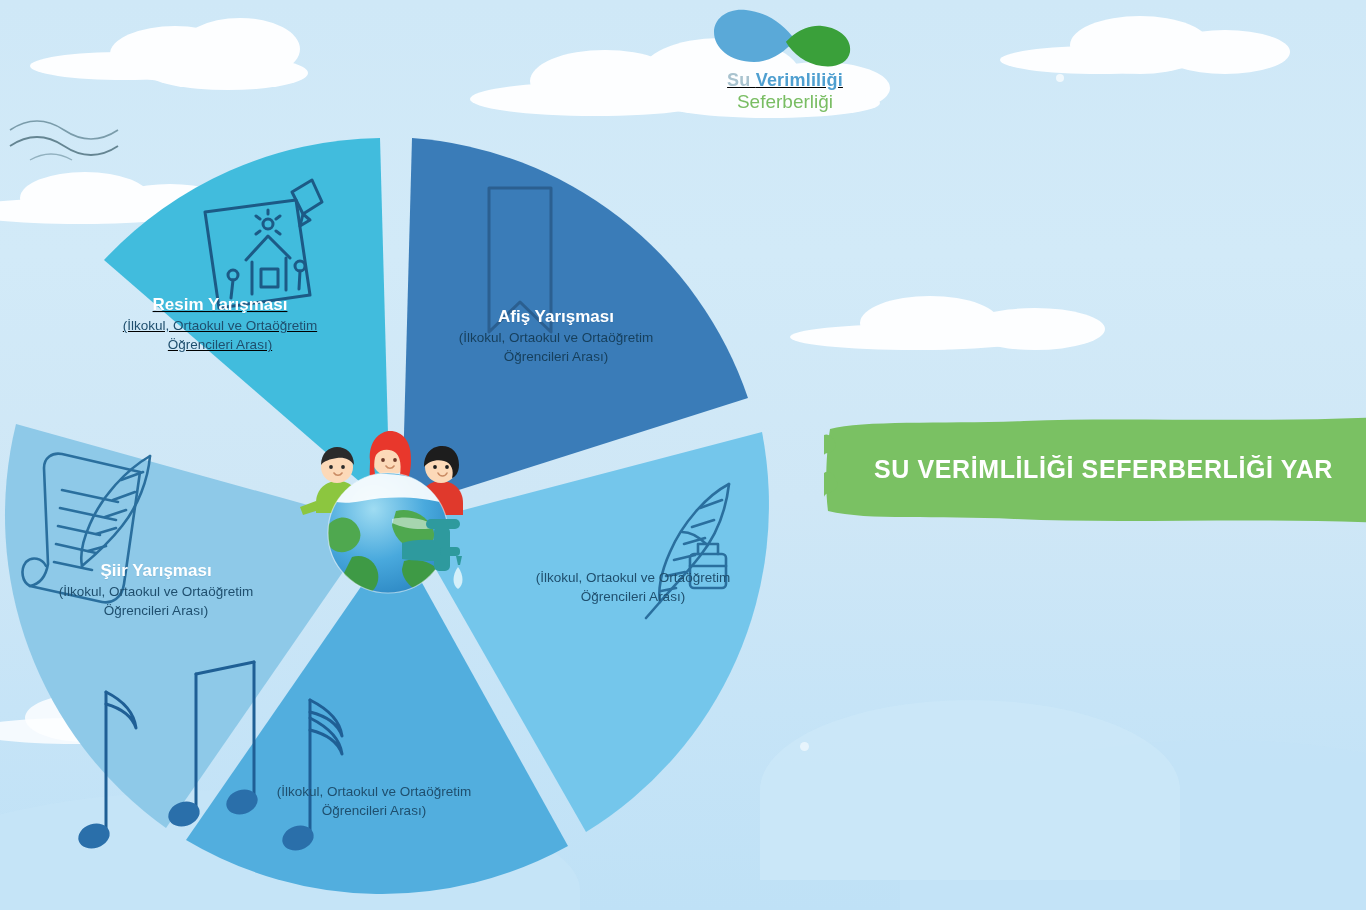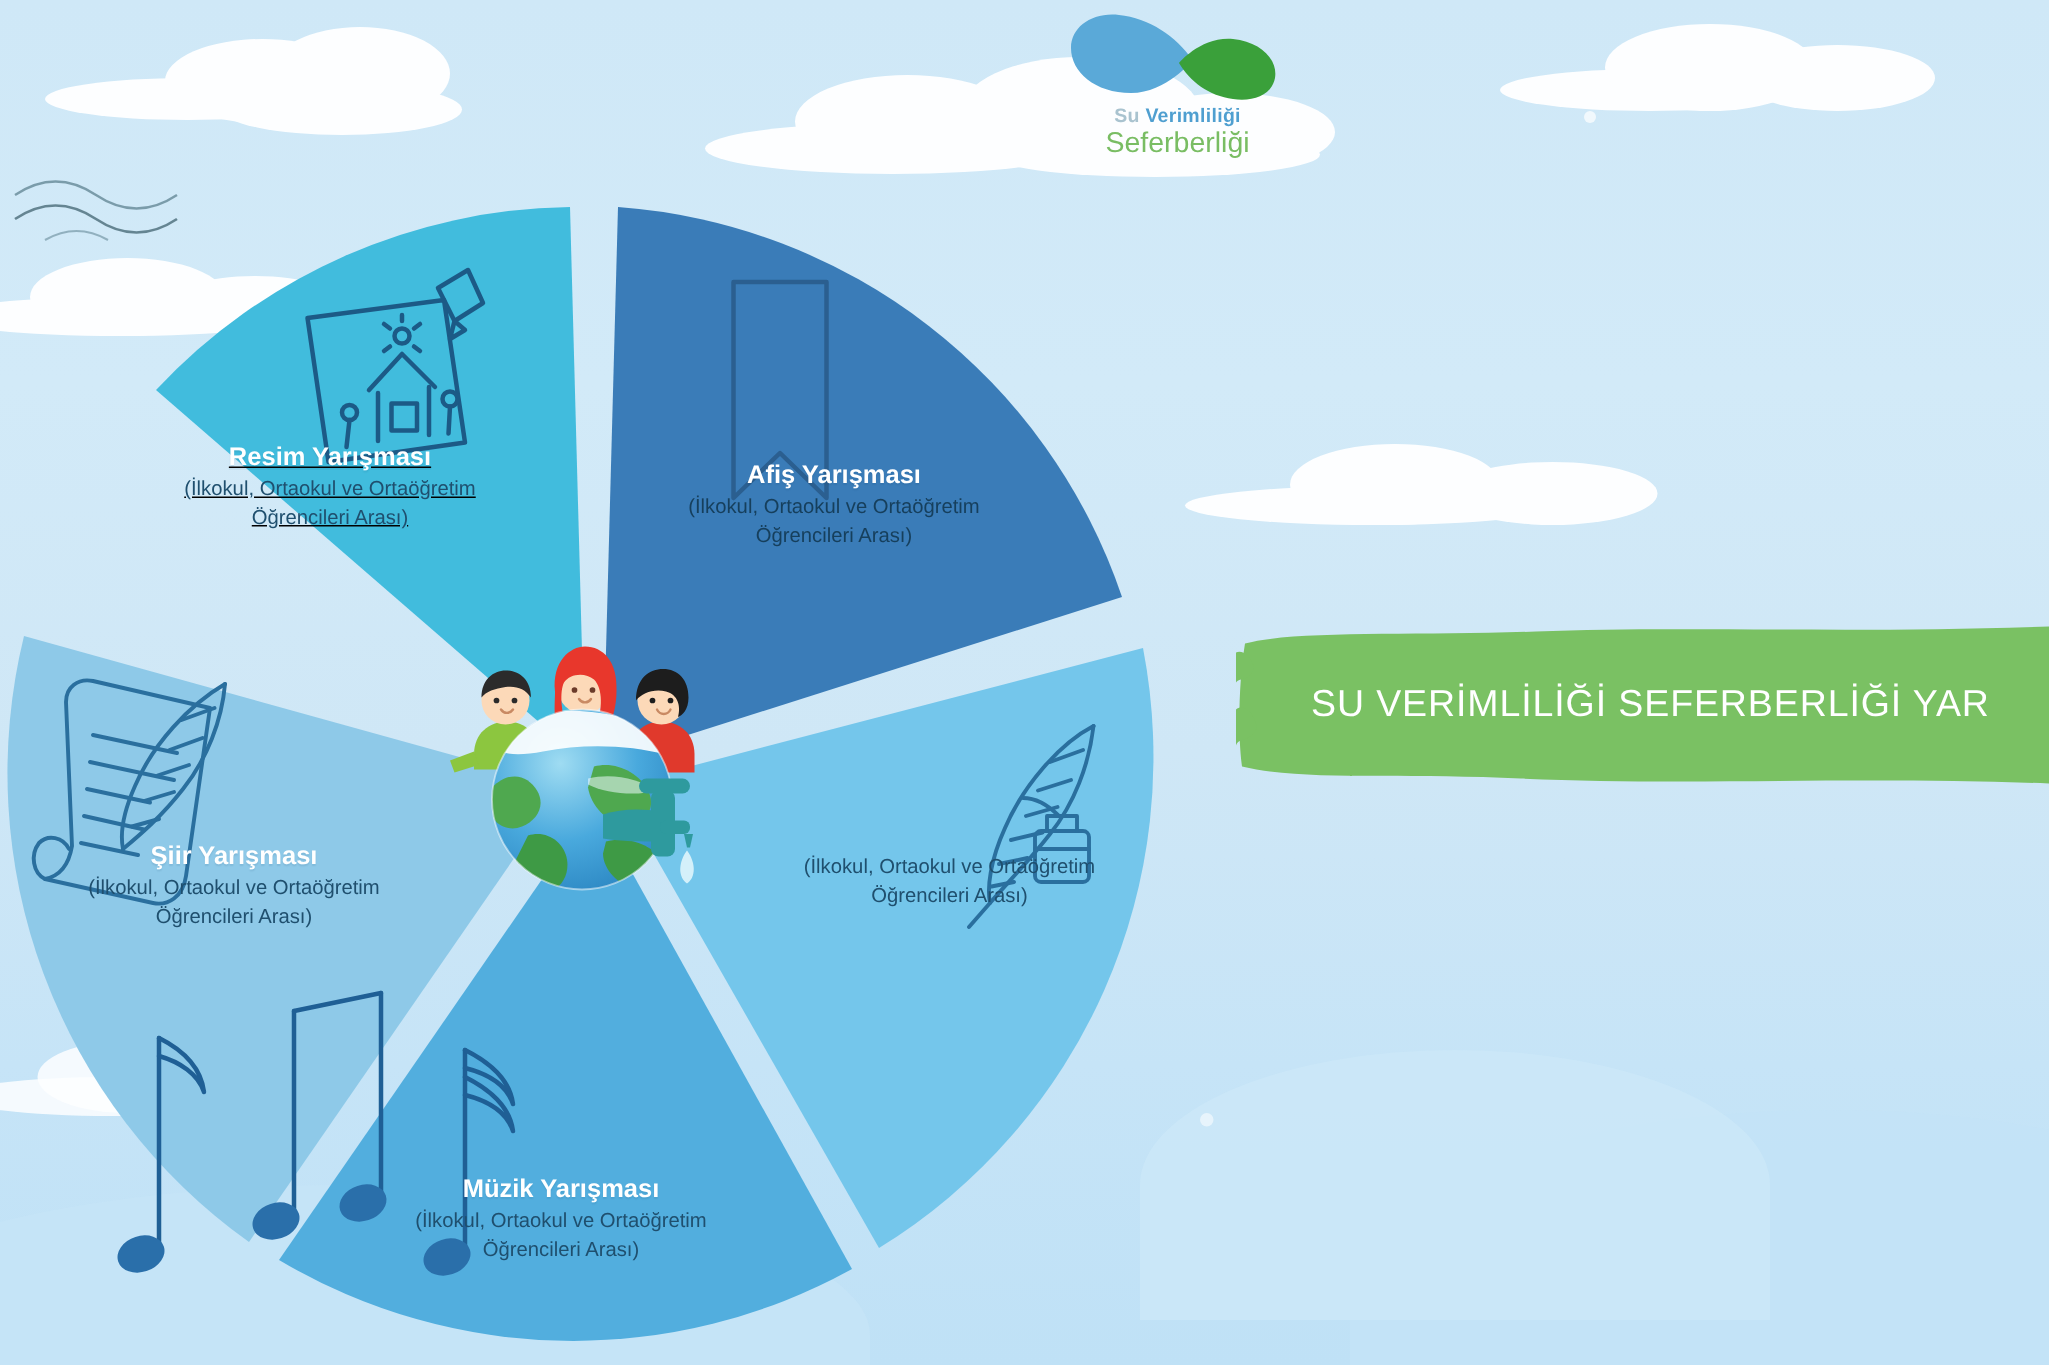--- a/index.html
+++ b/index.html
@@ -16,21 +16,21 @@
 
   .hill {
     position:absolute; background:#c9e6f8; border-radius:50% 50% 0 0;
     opacity:.85;
   }
   .wave-decor { position:absolute; }
 
   
   .logo { position:absolute; left:700px; top:4px; width:170px; text-align:center; }
   .logo-marks { position:relative; height:66px; }
-  .logo-txt1 { font-size:13px; font-weight:700; letter-spacing:.2px; line-height:1.15; }
+  .logo-txt1 { font-size:18px; font-weight:700; letter-spacing:.2px; line-height:1.15;text-decoration:underline; }
   .logo-txt1 .su { color:#a9c3cf; }
   .logo-txt1 .vr { color:#4f9fd0; }
   .logo-txt2 { font-size:19px; font-weight:400; color:#79bd63; line-height:1.15; }
 
   
   .wheel { position:absolute; left:0px; top:132px; width:780px; height:780px; }
   .wheel svg { position:absolute; inset:0; }
 
   .seg-label { position:absolute; text-align:center; pointer-events:none; }
   .seg-title { font-size:17px; font-weight:700; color:#ffffff; line-height:1.3;
@@ -38,21 +38,21 @@
   .seg-sub { font-size:13.5px; color:#1f4f6e; line-height:1.42; margin-top:0; }
   .seg-sub.dark { color:#163f5c; }
 
   
   .centre { position:absolute; left:292px; top:415px; width:196px; height:196px; }
 
   
   .banner { position:absolute; left:824px; top:411px; width:560px; height:118px; }
   .banner-text {
     position:absolute; left:50px; top:44px;
-    font-size:25px; font-weight:400; color:#ffffff; letter-spacing:.6px;
+    font-size:25px; font-weight:700; color:#ffffff; letter-spacing:.6px;
     white-space:nowrap;
   }
 </style>
 </head>
 <body>
 
 <div class="bg-layer">
 
   <div class="hill" style="left:900px; top:740px; width:640px; height:240px; background:#c3e3f7;"></div>
   <div class="hill" style="left:-120px; top:790px; width:700px; height:200px; background:#c6e4f7;"></div>
@@ -229,21 +229,20 @@
     <div class="seg-sub dark">(İlkokul, Ortaokul ve Ortaöğretim</div>
     <div class="seg-sub dark">Öğrencileri Arası)</div>
   </div>
 
   <div class="seg-label" style="left:463px; top:436px; width:340px;">
     <div class="seg-sub">(İlkokul, Ortaokul ve Ortaöğretim</div>
     <div class="seg-sub">Öğrencileri Arası)</div>
   </div>
 
   <div class="seg-label" style="left:196px; top:650px; width:356px;">
-    <div class="seg-title">Müzik Yarışması</div>
     <div class="seg-sub">(İlkokul, Ortaokul ve Ortaöğretim</div>
     <div class="seg-sub">Öğrencileri Arası)</div>
   </div>
 
   <div class="seg-label" style="left:-14px; top:428px; width:340px;">
     <div class="seg-title">Şiir Yarışması</div>
     <div class="seg-sub">(İlkokul, Ortaokul ve Ortaöğretim</div>
     <div class="seg-sub">Öğrencileri Arası)</div>
   </div>
 </div>

